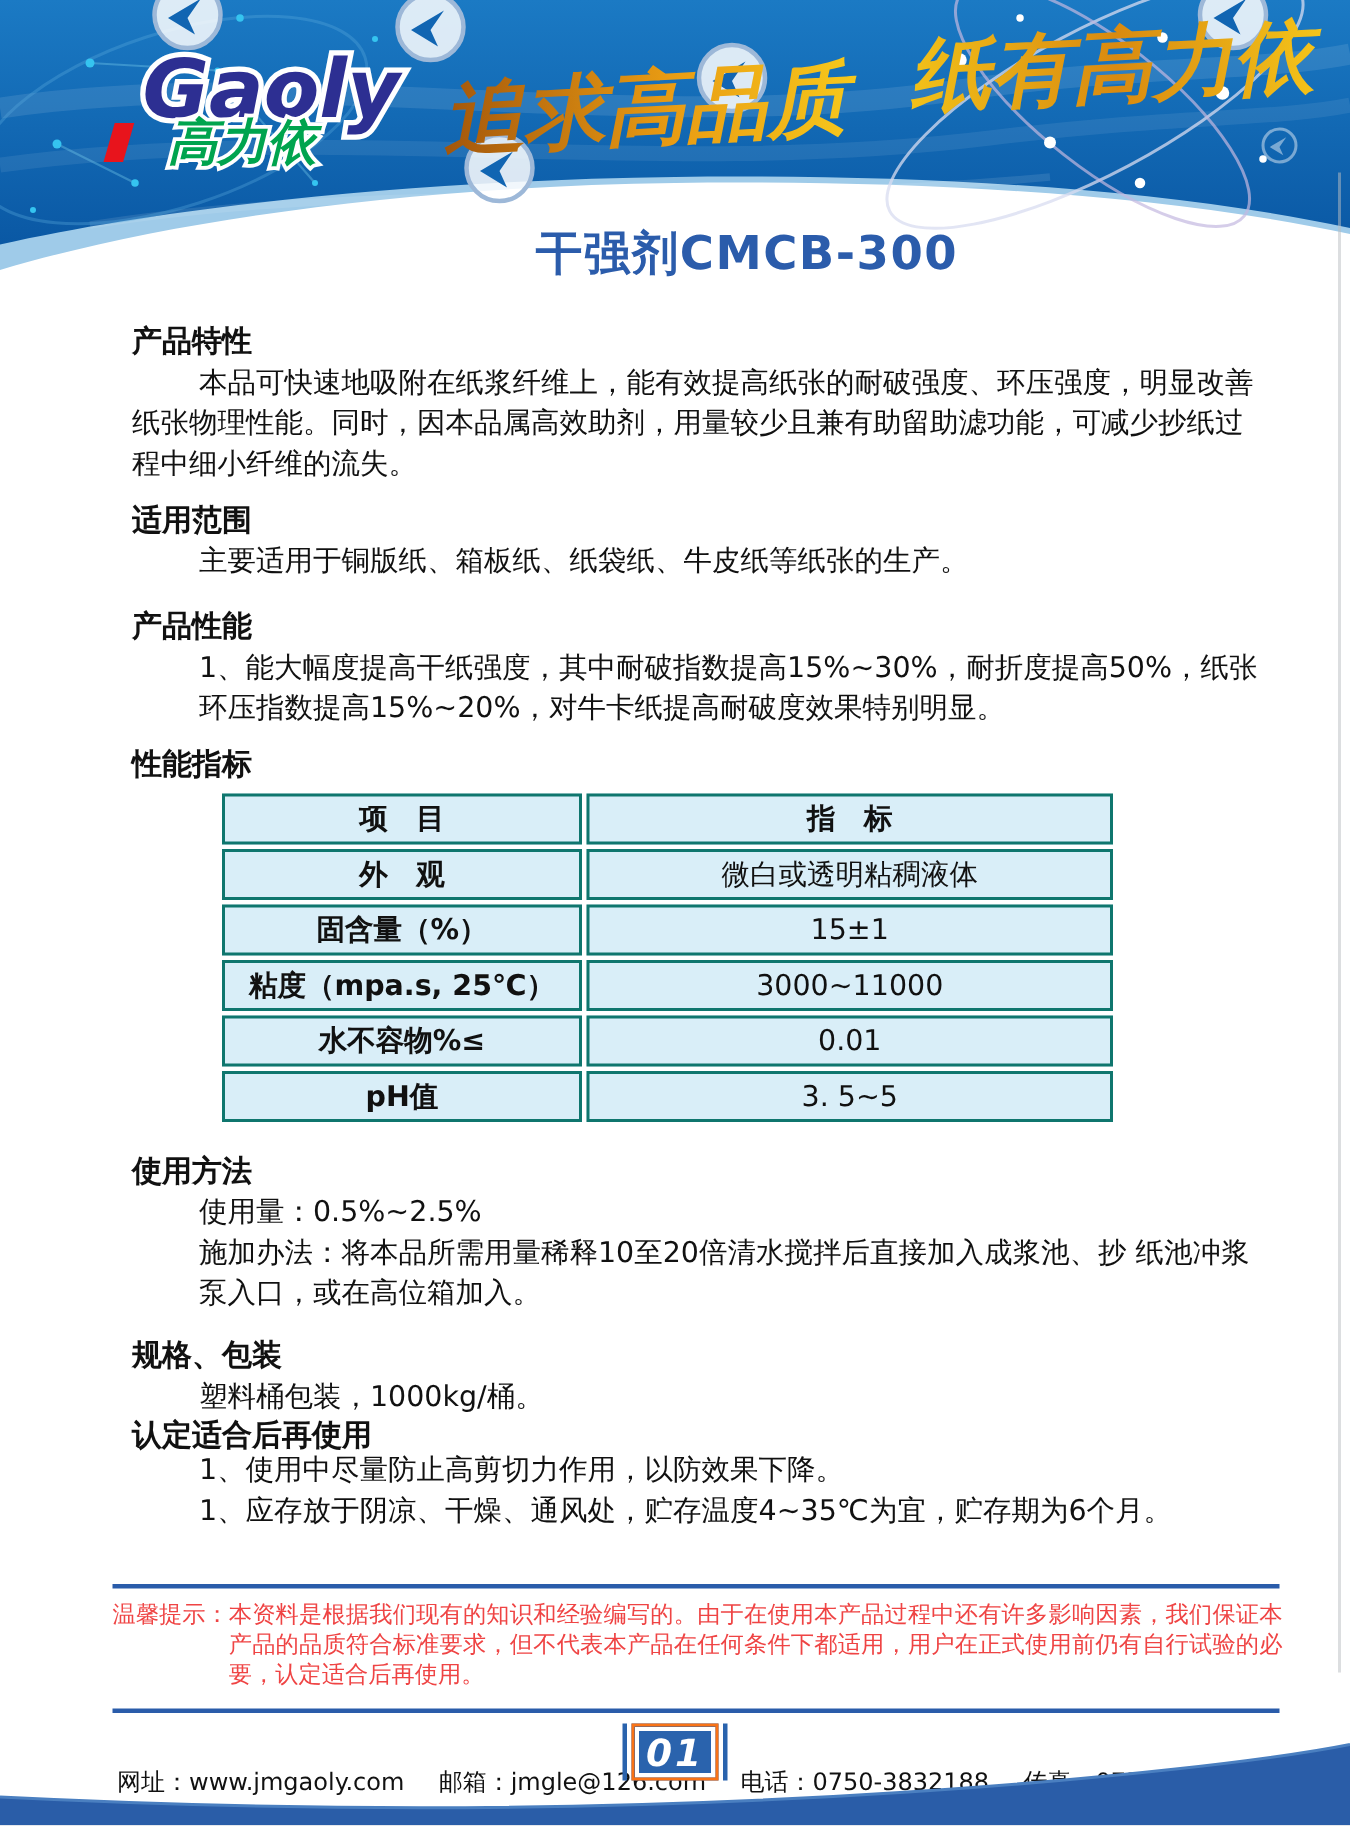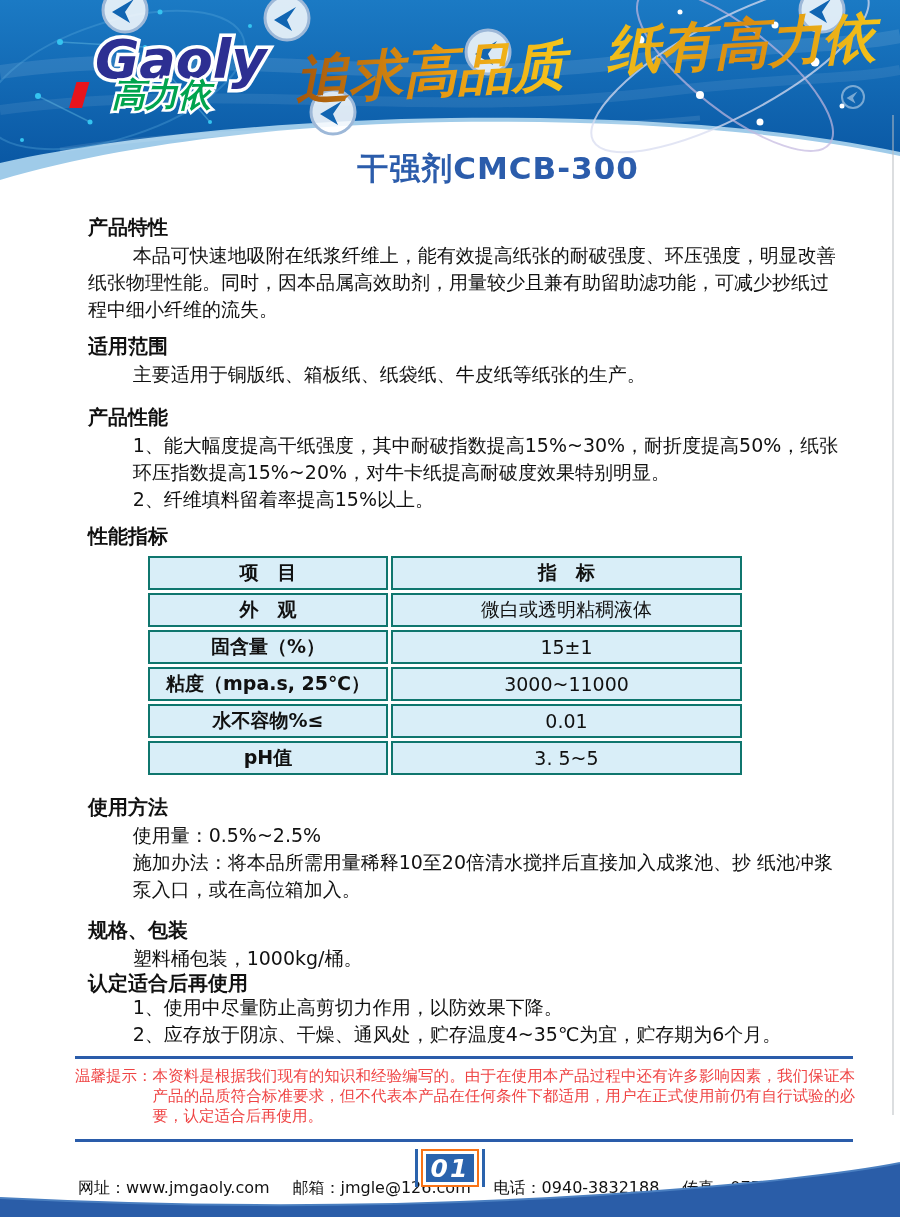--- a/index.html
+++ b/index.html
@@ -168,21 +168,20 @@
   <div class="content">
 
     <h3 class="mb4">产品特性</h3>
     <p class="indent">本品可快速地吸附在纸浆纤维上，能有效提高纸张的耐破强度、环压强度，明显改善纸张物理性能。同时，因本品属高效助剂，用量较少且兼有助留助滤功能，可减少抄纸过程中细小纤维的流失。</p>
 
     <h3 class="mt12 mb4">适用范围</h3>
     <p class="indent">主要适用于铜版纸、箱板纸、纸袋纸、牛皮纸等纸张的生产。</p>
 
     <h3 class="mt18 mb4">产品性能</h3>
     <p class="hang">1、能大幅度提高干纸强度，其中耐破指数提高15%~30%，耐折度提高50%，纸张环压指数提高15%~20%，对牛卡纸提高耐破度效果特别明显。</p>
-    <p class="hang">2、纤维填料留着率提高15%以上。</p>
 
     <h3 class="mt12">性能指标</h3>
     <table class="spec-table">
       <colgroup>
           <col style="width:240px">
           <col>
         </colgroup>
       <tbody>
           <tr>
         <th>项　目</th>
@@ -213,34 +212,34 @@
 
     <h3 class="mt18 mb4">使用方法</h3>
     <p class="hang">使用量：0.5%~2.5%</p>
     <p class="hang">施加办法：将本品所需用量稀释10至20倍清水搅拌后直接加入成浆池、抄 纸池冲浆泵入口，或在高位箱加入。</p>
 
     <h3 class="mt16 mb4">规格、包装</h3>
     <p class="hang">塑料桶包装，1000kg/桶。</p>
 
     <h3>认定适合后再使用</h3>
     <p class="hang">1、使用中尽量防止高剪切力作用，以防效果下降。</p>
-    <p class="hang">2、应存放于阴凉、干燥、通风处，贮存温度4~35℃为宜，贮存期为6个月。</p>
+    <p class="hang">1、应存放于阴凉、干燥、通风处，贮存温度4~35℃为宜，贮存期为6个月。</p>
   </div>
 
   <div class="rule rule-top"></div>
 
   <div class="tip">
     <span class="tip-label">温馨提示：</span>
     <span class="tip-text">本资料是根据我们现有的知识和经验编写的。由于在使用本产品过程中还有许多影响因素，我们保证本产品的品质符合标准要求，但不代表本产品在任何条件下都适用，用户在正式使用前仍有自行试验的必要，认定适合后再使用。</span>
   </div>
 
   <div class="contacts">
     <span>网址：www.jmgaoly.com</span>
     <span>邮箱：jmgle@126.com</span>
-    <span>电话：0940-3832188</span>
+    <span>电话：0750-3832188</span>
     <span>传真：0750-3832189</span>
   </div>
 
   <div class="rule rule-bottom"></div>
 
   <div class="pagenum-wrap">
     <span class="pn-bar"></span>
     <span class="pn-box">01</span>
     <span class="pn-bar"></span>
   </div>

